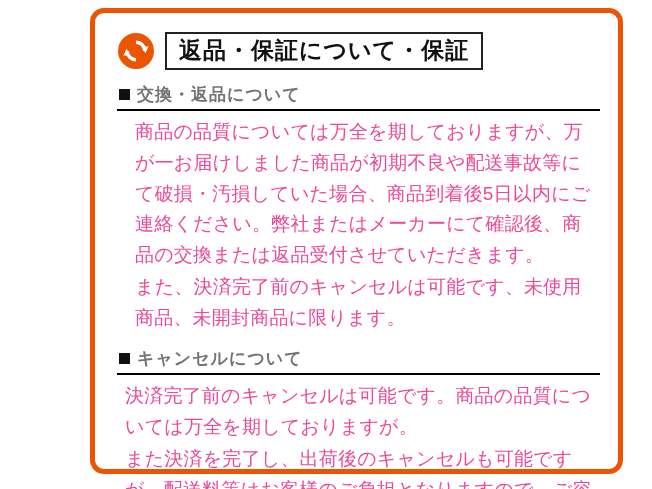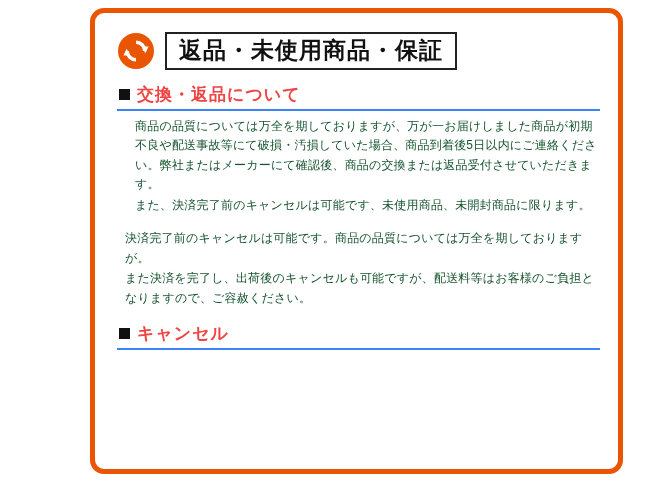--- a/index.html
+++ b/index.html
@@ -62,37 +62,37 @@
   }
   
   .section {
     margin-bottom: 4px;
   }
   .section-head {
     display: flex;
     align-items: center;
     font-size: 17px;
     font-weight: bold;
-    color: #ef4444;
-    border-bottom: 2px solid #3b82f6;
+    color: #737373;
+    border-bottom: 2px solid #000000;
     padding: 0 2px 3px 2px;
     margin-bottom: 6px;
     letter-spacing: 1px;
   }
   .sq {
     display: inline-block;
     width: 11px;
     height: 11px;
     background: #111111;
     margin-right: 7px;
     flex: 0 0 11px;
   }
   .body-text {
-    font-size: 12px;
-    color: #14532d;
+    font-size: 19px;
+    color: #ec4899;
     line-height: 1.62;
     padding-left: 8px;
     letter-spacing: 0.2px;
   }
   .body-text p {
     margin: 0 0 1px 0;
     text-indent: 0;
   }
   .p-indent {
     padding-left: 10px;
@@ -110,37 +110,41 @@
         <span class="refresh-icon">
           <svg width="38" height="38" viewBox="0 0 38 38" aria-hidden="true">
             <circle cx="19" cy="19" r="18" fill="#ea5504"></circle>
             <path d="M19 8.5 A10.5 10.5 0 0 1 29.5 19 L26 19 A7 7 0 0 0 19 12 Z" fill="#ffffff"></path>
             <path d="M19 29.5 A10.5 10.5 0 0 1 8.5 19 L12 19 A7 7 0 0 0 19 26 Z" fill="#ffffff"></path>
             <polygon points="31.6,14.5 25.0,14.5 28.3,21.2" fill="#ffffff"></polygon>
             <polygon points="6.4,23.5 13.0,23.5 9.7,16.8" fill="#ffffff"></polygon>
             <circle cx="19" cy="19" r="3.6" fill="#ea5504"></circle>
           </svg>
         </span>
-        <div class="title-box">返品・未使用商品・保証</div>
+        <div class="title-box">返品・保証について・保証</div>
       </div>
 
       <div class="section">
         <div class="section-head">
           <span class="sq"></span>
           <span>交換・返品について</span>
         </div>
         <div class="body-text">
           <p class="p-indent">商品の品質については万全を期しておりますが、万が一お届けしました商品が初期不良や配送事故等にて破損・汚損していた場合、商品到着後5日以内にご連絡ください。弊社またはメーカーにて確認後、商品の交換または返品受付させていただきます。</p>
           <p class="p-indent">また、決済完了前のキャンセルは可能です、未使用商品、未開封商品に限ります。</p>
         </div>
       </div>
 
       <div class="gap-md"></div>
 
       <div class="section">
+        <div class="section-head">
+          <span class="sq"></span>
+          <span>キャンセルについて</span>
+        </div>
         <div class="body-text">
           <p>決済完了前のキャンセルは可能です。商品の品質については万全を期しておりますが。</p>
           <p>また決済を完了し、出荷後のキャンセルも可能ですが、配送料等はお客様のご負担となりますので、ご容赦ください。</p>
         </div>
       </div>
 
       <div class="gap-md"></div>
 
       <div class="section">
         <div class="section-head">

